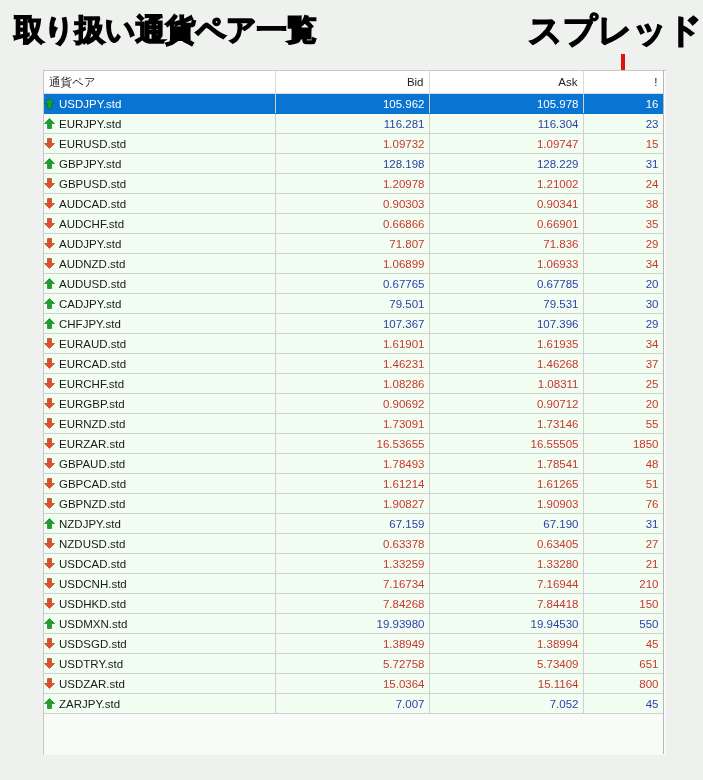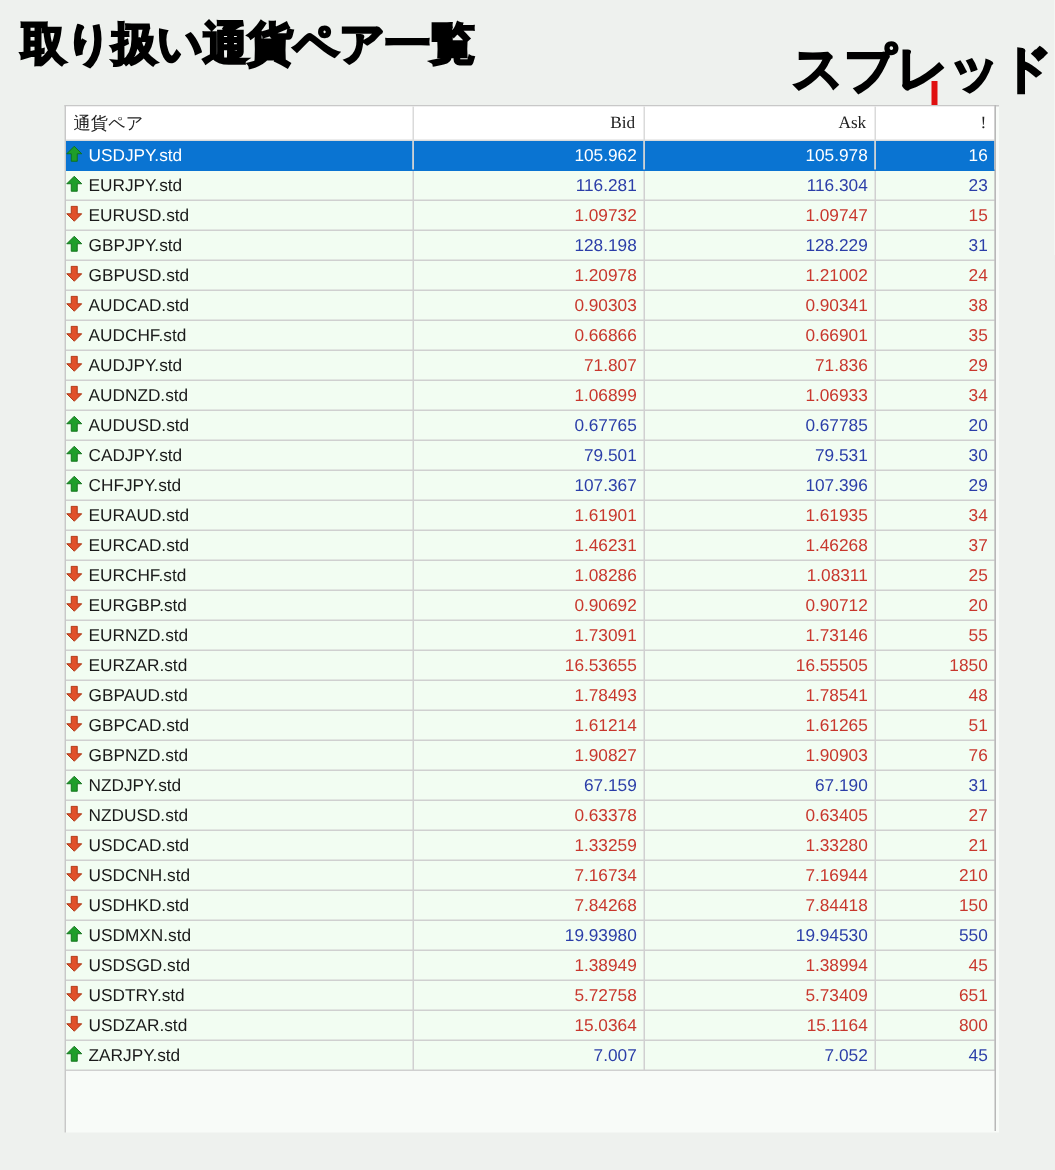--- a/index.html
+++ b/index.html
@@ -29,21 +29,20 @@
     .spread-label {
       position: absolute;
       left: 528px;
       top: 8px;
       font-size: 34px;
       font-weight: 900;
       color: #000;
       line-height: 44px;
       -webkit-text-stroke: 1.4px #000;
       white-space: nowrap;
-      margin-top: 16px;
     }
     .arrow {
       position: absolute;
       left: 614px;
       top: 54px;
       width: 18px;
       height: 34px;
     }
     .table-wrap {
       position: absolute;
@@ -76,21 +75,20 @@
     col.c-spr { width: 80px; }
     th {
       height: 22px;
       background: #ffffff;
       font-weight: normal;
       color: #222;
       border-right: 1px solid #dadada;
       border-bottom: 1px solid #dadada;
       padding: 0 5px;
       text-align: right;
-      font-family: Liberation Serif, serif;
     }
     th.sym { text-align: left; }
     td {
       height: 19px;
       background: #f2fdf2;
       border-right: 1px solid #d0d0d0;
       border-bottom: 1px solid #d0d0d0;
       padding: 0 4px;
       text-align: right;
       white-space: nowrap;

